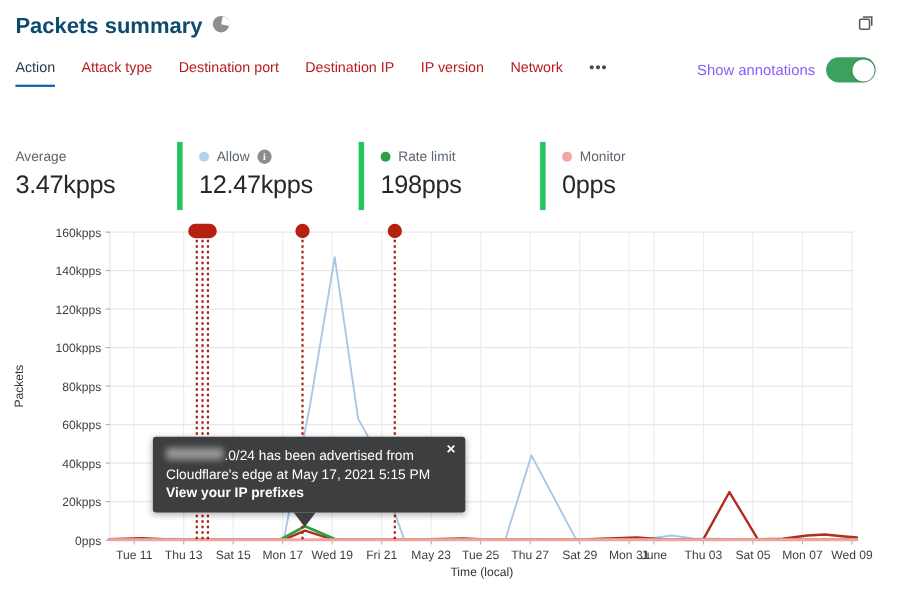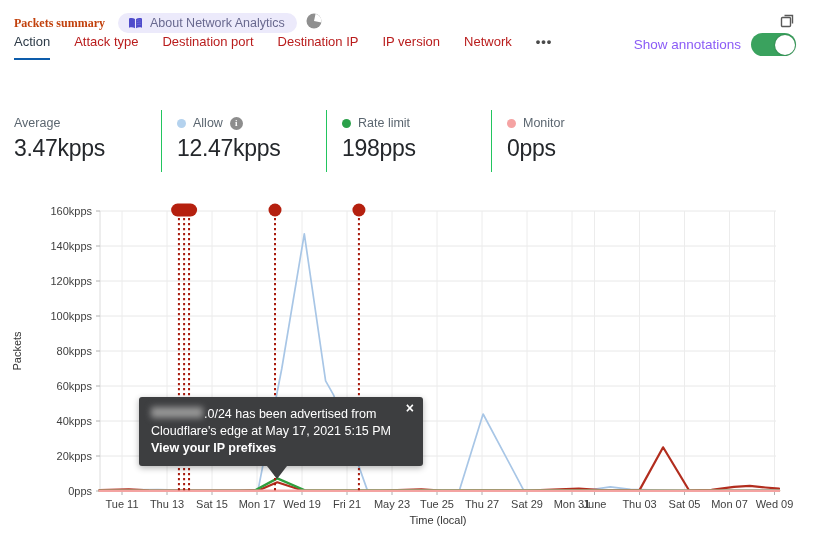--- a/index.html
+++ b/index.html
@@ -2,46 +2,46 @@
 <html><head>
 <meta charset="utf-8">
 <style>
   * { margin:0; padding:0; box-sizing:border-box; }
   html,body { width:816px; height:545px; background:#fff; overflow:hidden;
               font-family:"Liberation Sans", sans-serif; color:#36393f; }
   .page { position:relative; width:816px; height:545px; }
 
   
   .hdr { display:flex; align-items:center; padding:13px 14px 0 14px; }
-  .hdr-title { font-size:12px; font-weight:bold; color:#c2410c;font-family:Liberation Serif, serif; }
+  .hdr-title { font-size:20px; font-weight:bold; color:#0c4a6e; }
   .badge { display:inline-flex; align-items:center; gap:7px; margin-left:13px;
            background:#eceafb; border-radius:12px; padding:3px 12px 3px 10px;
            font-size:12.5px; color:#69698f; cursor:pointer; }
   .badge svg { display:block; }
   .pie-ic { margin-left:9px; display:block; }
   .copy-ic { position:absolute; top:12px; right:20px; cursor:pointer; }
 
   
-  .tabbar { display:flex; align-items:center; padding:0 20px 0 14px; }
+  .tabbar { display:flex; align-items:center; padding:0 20px 0 14px; margin-top:16px; }
   .tabs { display:flex; gap:24px; align-items:flex-end; }
   .tab { font-size:13px; color:#b91c1c; padding-bottom:9px; cursor:pointer; border-bottom:2px solid transparent; }
   .tab.active { color:#2c3a47; border-bottom-color:#0d5cab; }
   .tab.more { letter-spacing:1px; font-weight:bold; color:#4a4a4a; }
   .annot-ctl { margin-left:auto; display:flex; align-items:center; gap:10px; padding-bottom:4px; }
   .annot-label { font-size:13.5px; color:#8b5cf6; }
   .toggle { width:45px; height:23px; border-radius:12px; background:#3aa25e; position:relative; cursor:pointer; }
   .toggle .knob { position:absolute; top:1.5px; right:1.5px; width:20px; height:20px;
                   border-radius:50%; background:#fff; box-shadow:0 0 2px rgba(0,0,0,.35); }
 
   
   .stats { display:flex; margin-top:14px; }
   .stat { padding:4px 0 10px 15px;margin-top:36px; }
   .stat:first-child { width:161px; padding-left:14px; }
   .stat:nth-child(2){ width:165px; } .stat:nth-child(3){ width:165px; } .stat:nth-child(4){ width:165px; }
-  .stat + .stat { border-left:1px solid #22c55e; }
+  .stat + .stat { border-left:5px solid #22c55e; }
   .stat-top { display:flex; align-items:center; gap:7px; height:18px; }
   .stat-label { font-size:12.5px; color:#5b6670; }
   .dot { width:9px; height:9px; border-radius:50%; flex:0 0 auto; }
   .info-ic { width:13px; height:13px; border-radius:50%; background:#8d8d8d; color:#fff;
              font-size:9px; font-weight:bold; display:flex; align-items:center; justify-content:center;
              font-family:"Liberation Serif", serif; cursor:pointer; }
   .stat-value { font-size:23px; color:#24272b; margin-top:3px; letter-spacing:-0.3px; }
 
   
   .chart-wrap { position:absolute; left:0; top:190px; width:816px; height:355px; }
@@ -60,29 +60,20 @@
               border-radius:2px; filter:blur(3px); vertical-align:baseline; margin-right:1px; }
   .tooltip a { color:#fff; font-weight:600; cursor:pointer; }
 </style>
 </head>
 <body>
 
 <div class="page">
 
   <div class="hdr">
     <span class="hdr-title">Packets summary</span>
-    <span class="badge">
-      <span>
-        <svg width="15" height="13" viewBox="0 0 16 14">
-            <path fill="#4f4ccb" d="M1 1.5c2.3-.8 4.6-.7 6.4.6v10c-1.8-1.1-4.1-1.3-6.4-.6zM15 1.5c-2.3-.8-4.6-.7-6.4.6v10c1.8-1.1 4.1-1.3 6.4-.6z"></path>
-            <path fill="#6d6ad6" d="M9.4 3.2c1.3-.7 2.9-.8 4.4-.4v1c-1.5-.4-3.1-.3-4.4.4zm0 2.4c1.3-.7 2.9-.8 4.4-.4v1c-1.5-.4-3.1-.3-4.4.4zm0 2.4c1.3-.7 2.9-.8 4.4-.4v1c-1.5-.4-3.1-.3-4.4.4z"></path>
-          </svg>
-      </span>
-      <span>About Network Analytics</span>
-    </span>
     <span class="pie-ic">
       <svg width="16" height="16" viewBox="0 0 16 16">
           <circle cx="8" cy="8" r="7.5" fill="#8f8f8f"></circle>
           <path d="M8 8 L8 0.5 A7.5 7.5 0 0 1 15.5 8 Z" fill="#fff" transform="rotate(12 8 8)"></path>
         </svg>
     </span>
     <span class="copy-ic">
       <svg width="17" height="17" viewBox="0 0 17 17" fill="none" stroke="#595959" stroke-width="1.4">
           <path d="M5.5 3.5 h8 v8"></path>
           <rect x="2.5" y="5.5" width="9" height="9" rx="1"></rect>

